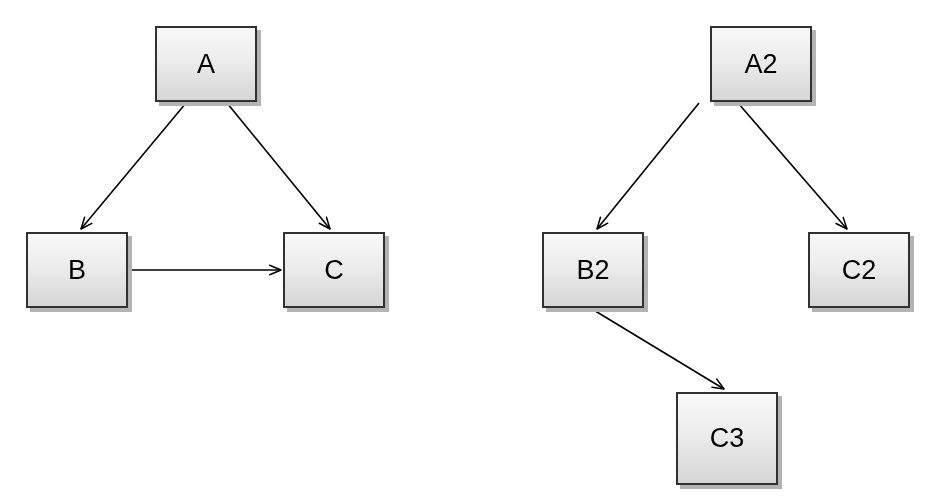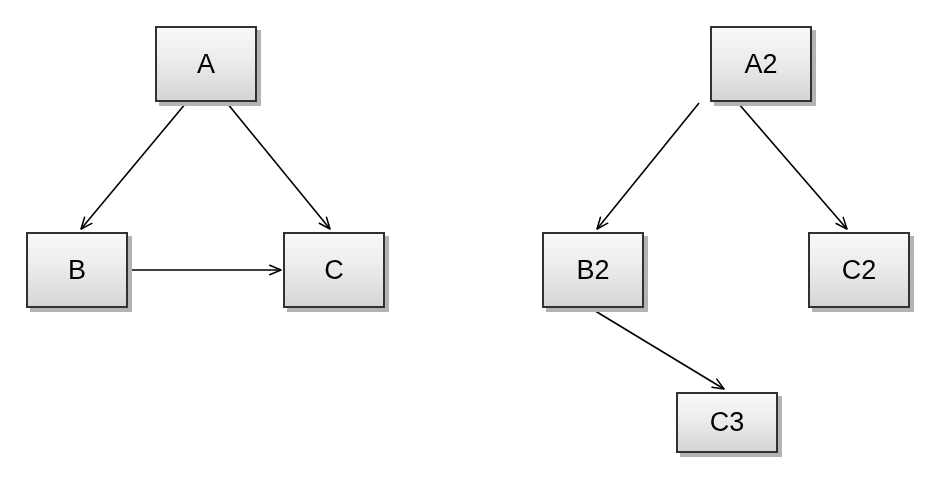--- a/index.html
+++ b/index.html
@@ -71,17 +71,17 @@
       </div>
       <div class="node" style="left: 669px; top: 26px; width: 102px; height: 76px; margin-left: 41px;">
         <span class="node-label">A2</span>
       </div>
       <div class="node" style="left: 542px; top: 232px; width: 102px; height: 76px;">
         <span class="node-label">B2</span>
       </div>
       <div class="node" style="left: 799px; top: 232px; width: 102px; height: 76px; margin-left: 9px;">
         <span class="node-label">C2</span>
       </div>
-      <div class="node" style="left: 676px; top: 392px; width: 102px; height: 61px;">
+      <div class="node" style="left: 676px; top: 392px; width: 102px; height: 93px;">
         <span class="node-label">C3</span>
       </div>
     </div>
 </div>
 
 </body></html>

